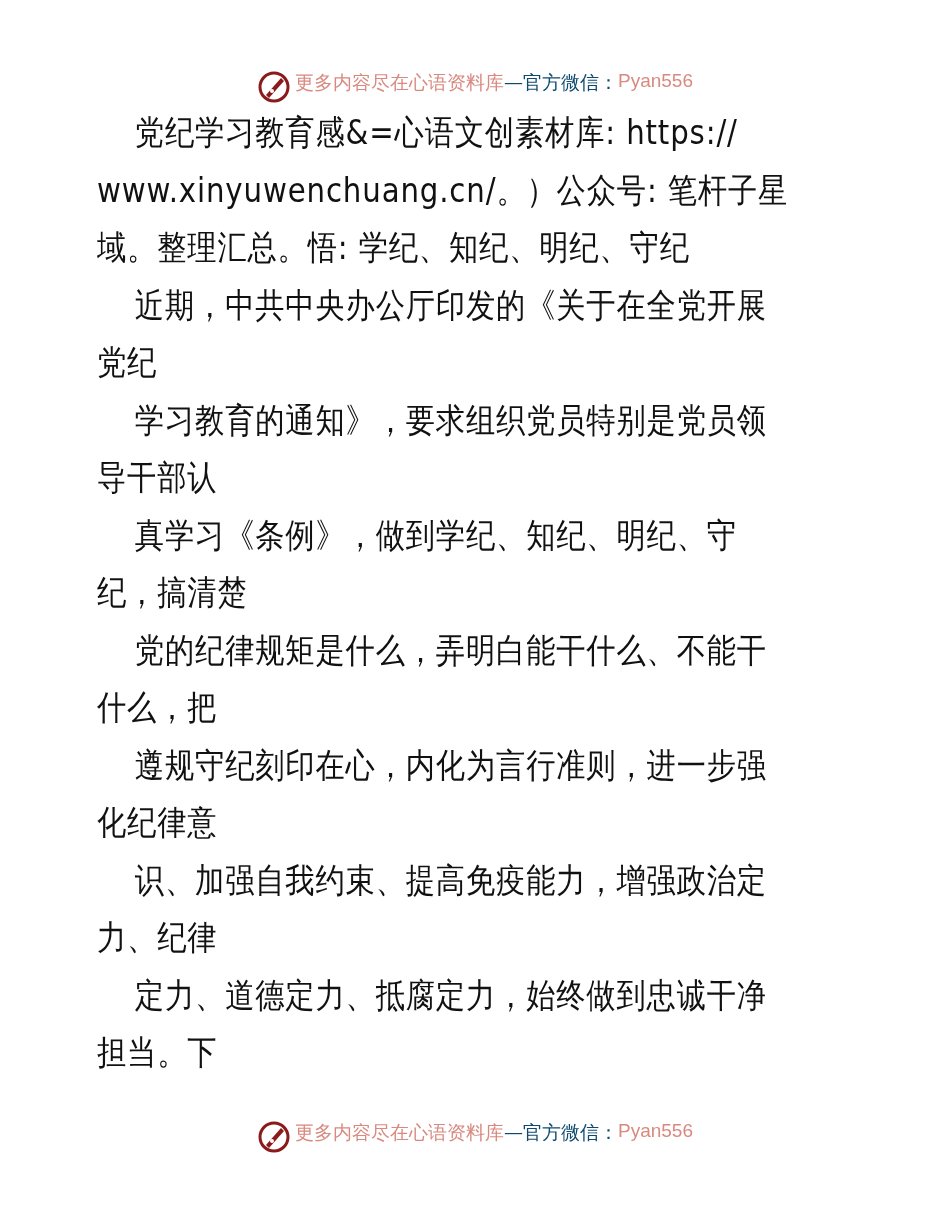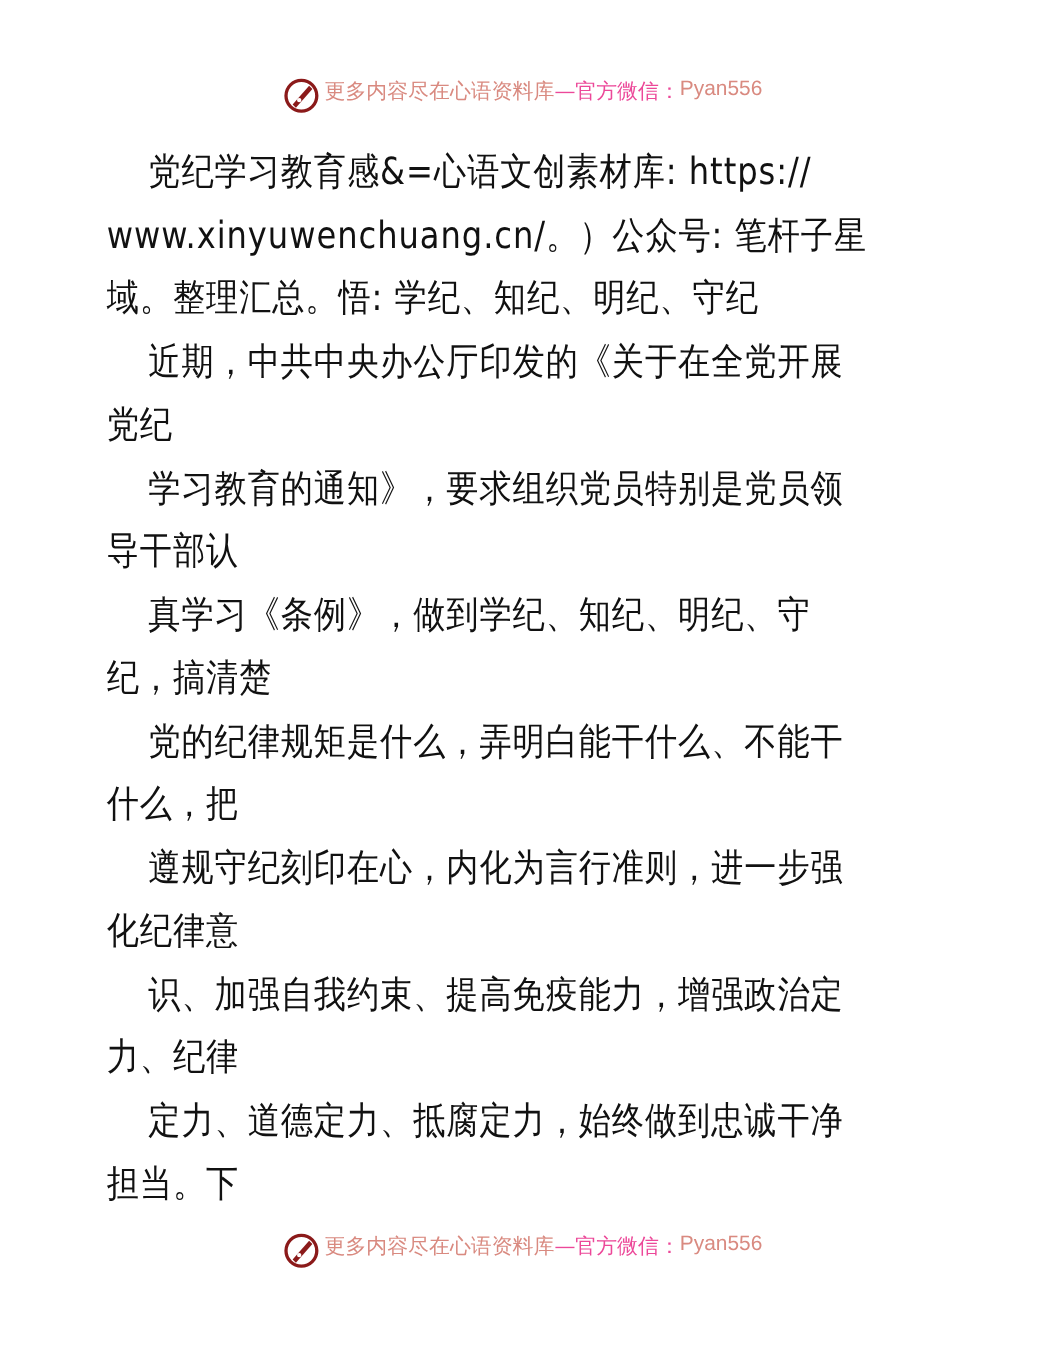--- a/index.html
+++ b/index.html
@@ -29,27 +29,27 @@
     }
     .banner.top { top: 70px; }
     .banner.bottom { top: 1120px; }
     .banner .logo {
       width: 34px;
       height: 34px;
       margin-right: 4px;
       display: inline-block;
     }
     .banner .red { color: #d98a80; }
-    .banner .gray { color: #ec4899; }
+    .banner .gray { color: #0c4a6e; }
     .banner .wx { color: #d98a80; font-family: Liberation Sans, sans-serif; font-size: 19px; }
 
     .content {
       position: absolute;
       left: 97px;
-      top: 128px;
+      top: 104px;
       width: 760px;
     }
     .line {
       font-size: 34px;
       line-height: 57.5px;
       height: 57.5px;
       white-space: nowrap;
       letter-spacing: 1px;
       transform: scaleX(0.86);
       transform-origin: left center;

